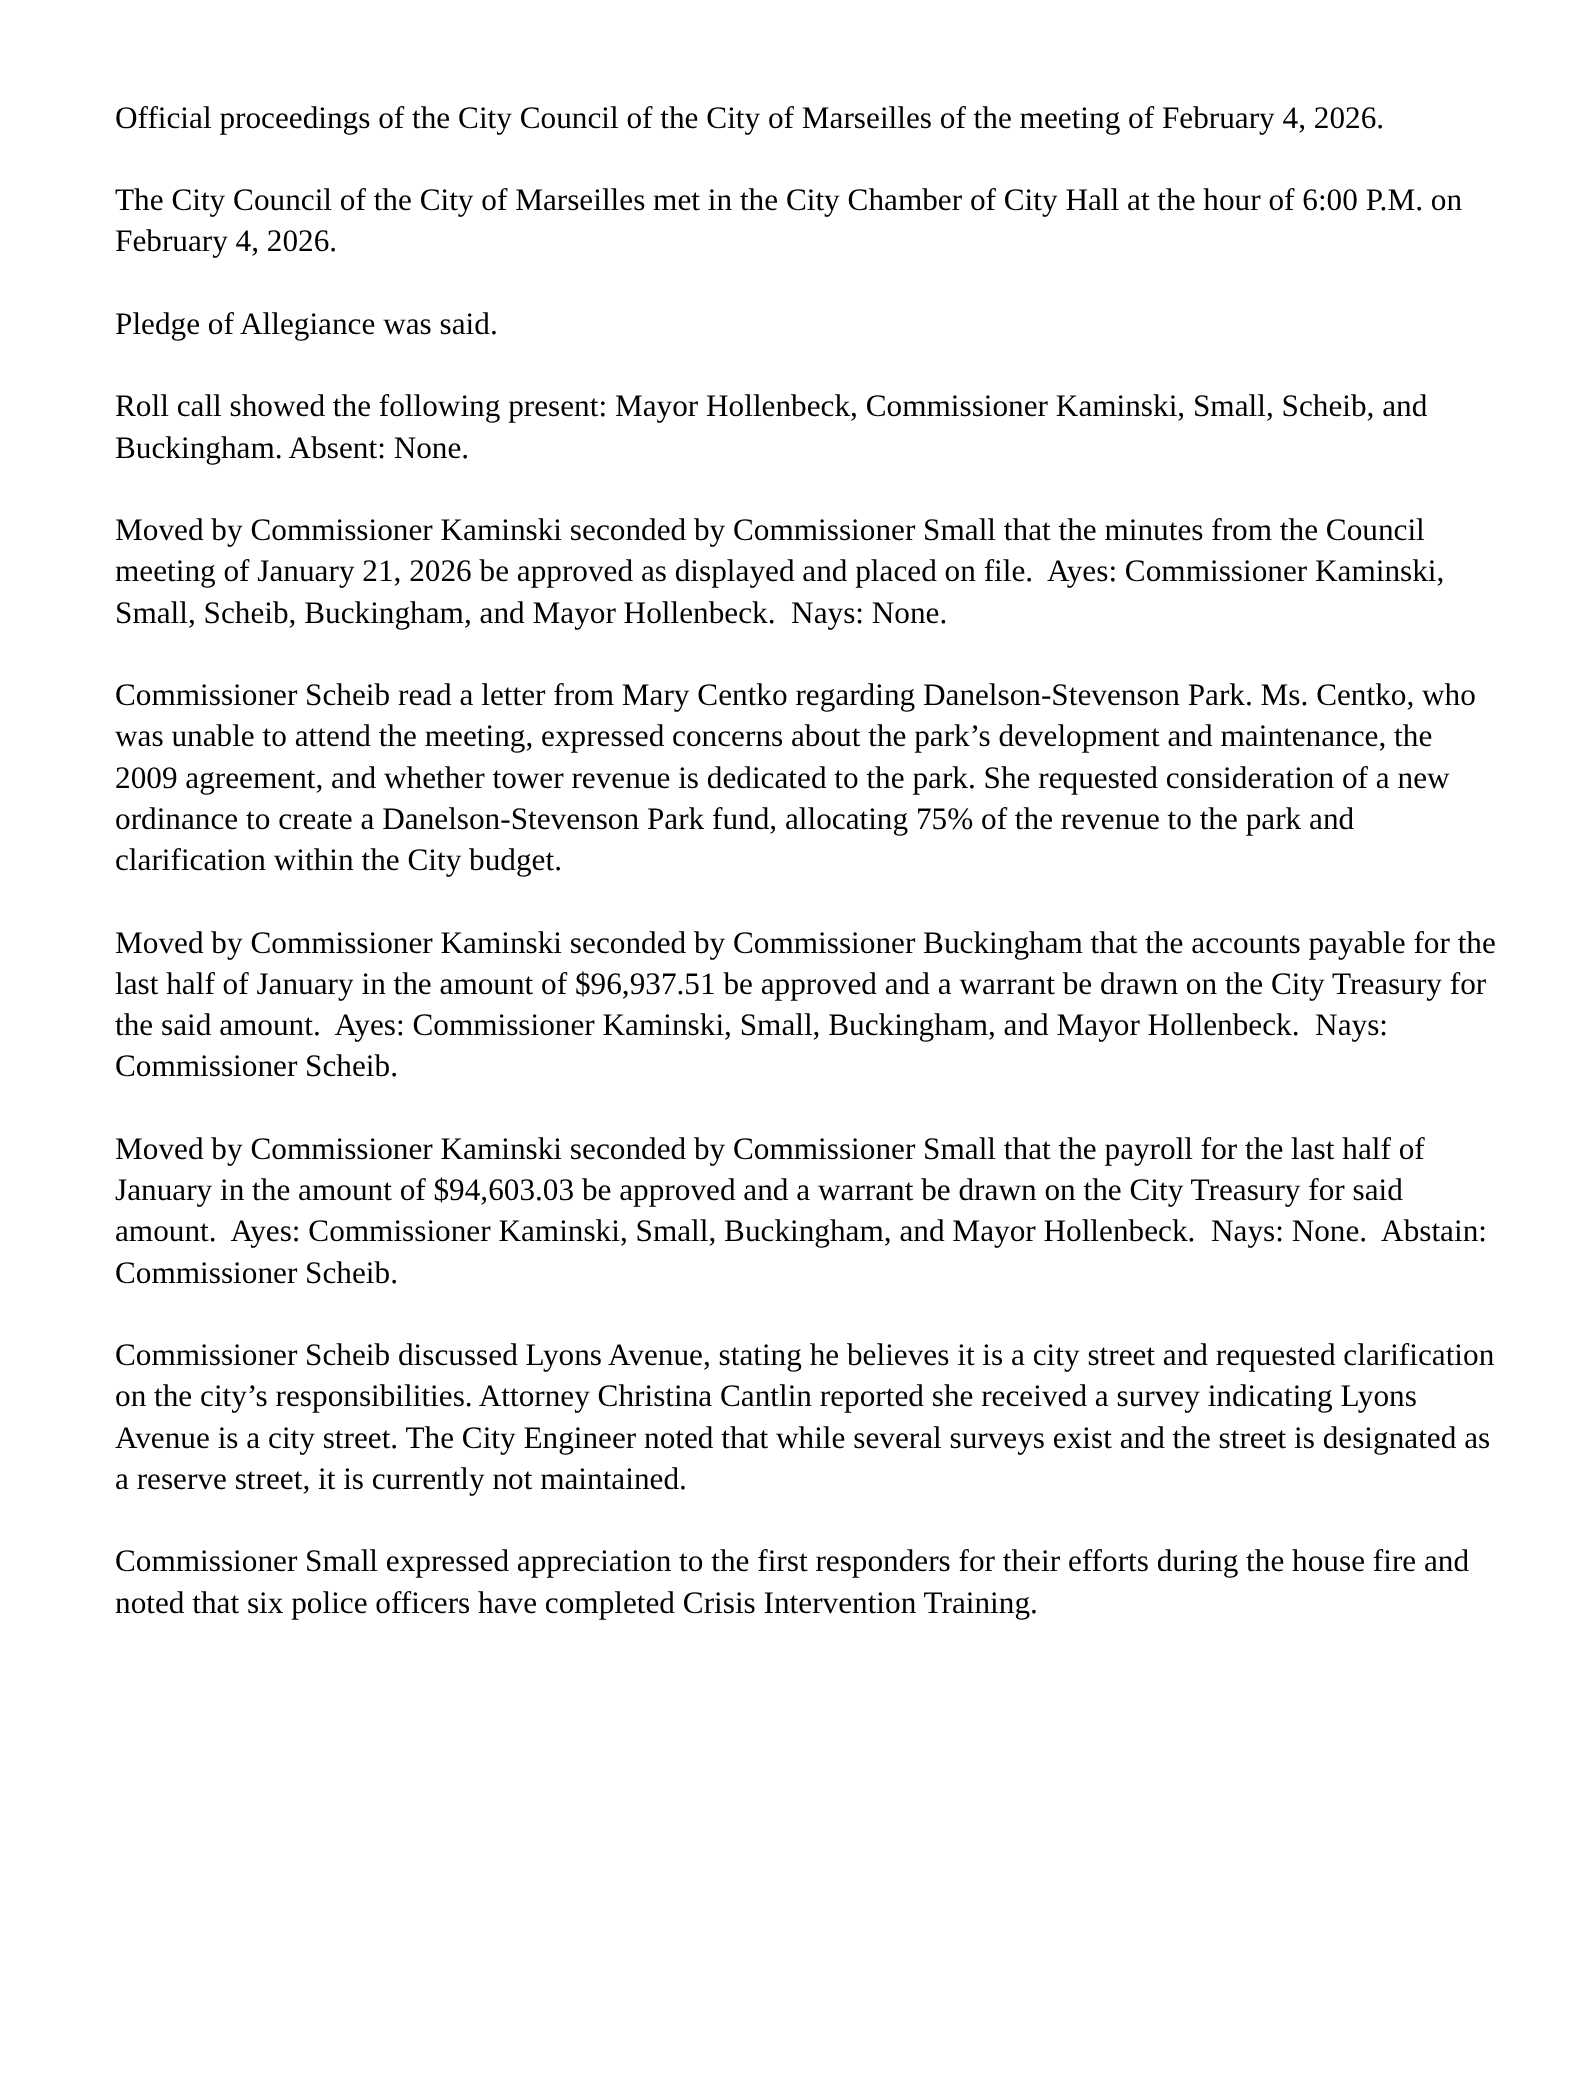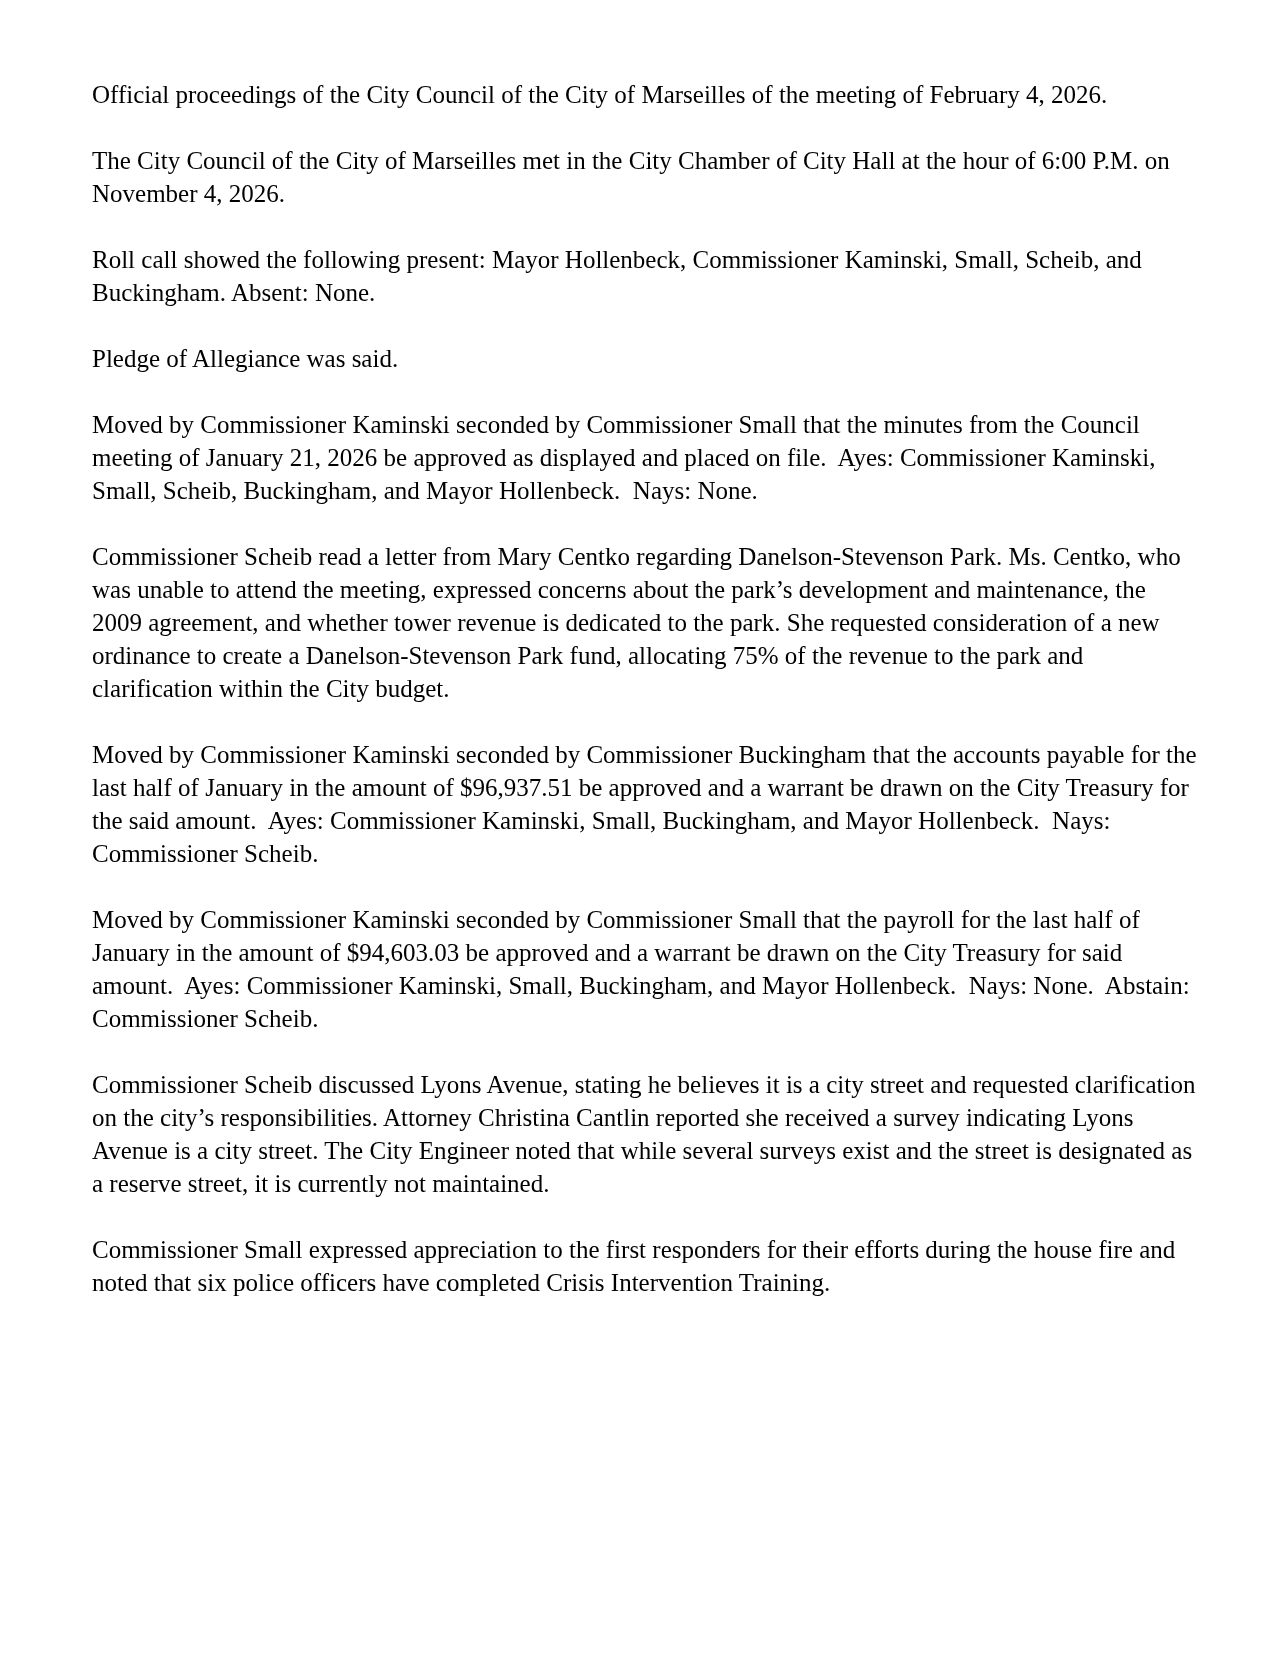--- a/index.html
+++ b/index.html
@@ -27,23 +27,23 @@
     white-space: pre-wrap;
     text-align: left;
   }
 </style>
 </head>
 <body>
 
 <div class="page">
   <div class="doc-body">
     <p>Official proceedings of the City Council of the City of Marseilles of the meeting of February 4, 2026.</p>
-    <p>The City Council of the City of Marseilles met in the City Chamber of City Hall at the hour of 6:00 P.M. on November 4, 2026.</p>
+    <p>The City Council of the City of Marseilles met in the City Chamber of City Hall at the hour of 6:00 P.M. on February 4, 2026.</p>
+    <p>Pledge of Allegiance was said.</p>
     <p>Roll call showed the following present: Mayor Hollenbeck, Commissioner Kaminski, Small, Scheib, and Buckingham. Absent: None.</p>
-    <p>Pledge of Allegiance was said.</p>
     <p>Moved by Commissioner Kaminski seconded by Commissioner Small that the minutes from the Council meeting of January 21, 2026 be approved as displayed and placed on file.  Ayes: Commissioner Kaminski, Small, Scheib, Buckingham, and Mayor Hollenbeck.  Nays: None.</p>
     <p>Commissioner Scheib read a letter from Mary Centko regarding Danelson-Stevenson Park. Ms. Centko, who was unable to attend the meeting, expressed concerns about the park’s development and maintenance, the 2009 agreement, and whether tower revenue is dedicated to the park. She requested consideration of a new ordinance to create a Danelson-Stevenson Park fund, allocating 75% of the revenue to the park and clarification within the City budget.</p>
     <p>Moved by Commissioner Kaminski seconded by Commissioner Buckingham that the accounts payable for the last half of January in the amount of $96,937.51 be approved and a warrant be drawn on the City Treasury for the said amount.  Ayes: Commissioner Kaminski, Small, Buckingham, and Mayor Hollenbeck.  Nays: Commissioner Scheib.</p>
     <p>Moved by Commissioner Kaminski seconded by Commissioner Small that the payroll for the last half of January in the amount of $94,603.03 be approved and a warrant be drawn on the City Treasury for said amount.  Ayes: Commissioner Kaminski, Small, Buckingham, and Mayor Hollenbeck.  Nays: None.  Abstain: Commissioner Scheib.</p>
     <p>Commissioner Scheib discussed Lyons Avenue, stating he believes it is a city street and requested clarification on the city’s responsibilities. Attorney Christina Cantlin reported she received a survey indicating Lyons Avenue is a city street. The City Engineer noted that while several surveys exist and the street is designated as a reserve street, it is currently not maintained.</p>
     <p>Commissioner Small expressed appreciation to the first responders for their efforts during the house fire and noted that six police officers have completed Crisis Intervention Training.</p>
   </div>
 </div>
 
 </body></html>

